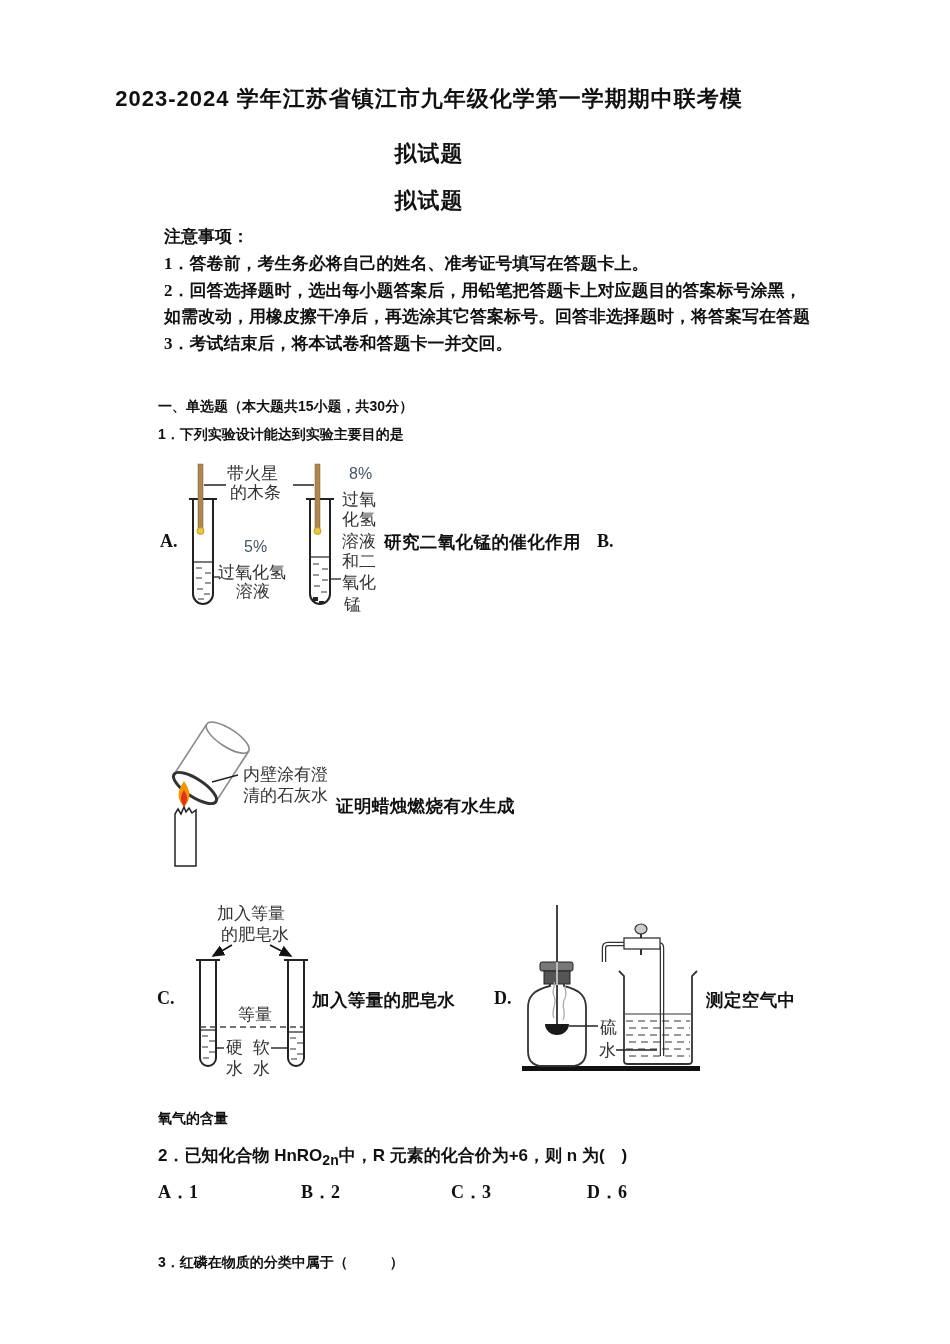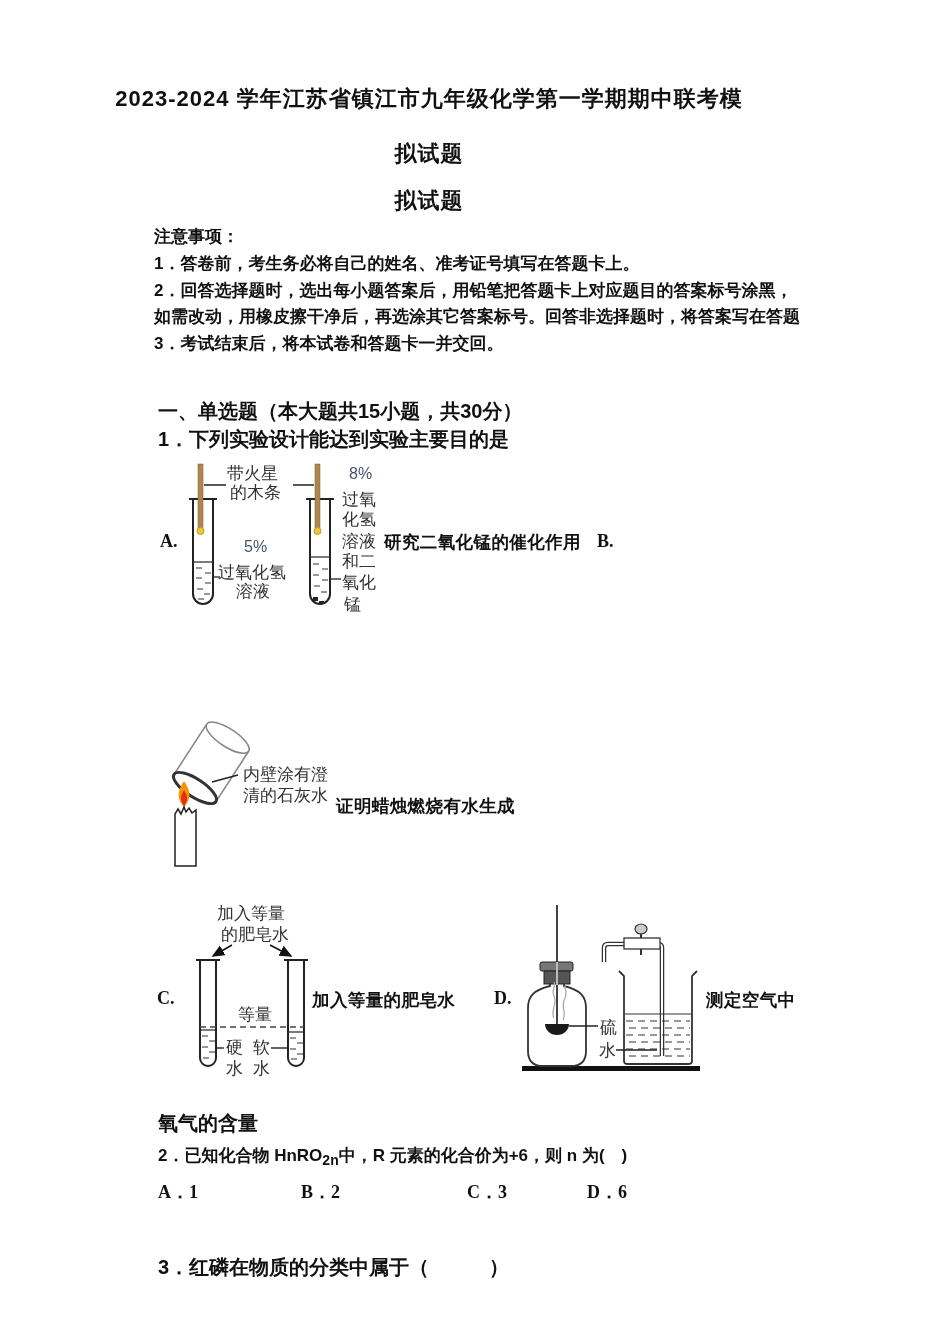--- a/index.html
+++ b/index.html
@@ -1,38 +1,38 @@
 <!DOCTYPE html>
 <html><head>
 <meta charset="utf-8">
 <style>
   html,body{margin:0;padding:0;background:#ffffff;}
   #page{position:relative;width:950px;height:1344px;background:#ffffff;overflow:hidden;
         font-family:"Liberation Sans","DejaVu Sans",sans-serif;color:#111;}
   .abs{position:absolute;}
   .title{left:0;width:858px;text-align:center;font-size:22px;font-weight:bold;letter-spacing:1px;}
   .note-line{height:26.8px;line-height:26.8px;font-size:17px;font-weight:bold;white-space:nowrap;}
-  .body-text{font-size:20px;font-weight:bold;white-space:nowrap;}
+  .body-text{font-size:14px;font-weight:bold;white-space:nowrap;}
   .desc{font-size:17.5px;font-weight:bold;letter-spacing:0.4px;white-space:nowrap;}
   .opt-letter{font-family:"Liberation Serif","DejaVu Serif",serif;font-size:18px;font-weight:bold;}
   .q2-line{font-size:17px;font-weight:bold;white-space:nowrap;}
   .q2-line sub{font-size:14px;}
   svg text{font-family:"Liberation Sans","DejaVu Sans",sans-serif;font-size:17px;fill:#333;font-weight:normal;}
   svg text.conc{fill:#44546a;font-size:16px;}
 </style>
 </head>
 <body>
 
 <div id="page">
 
   <div class="abs title" style="top:84px;">2023-2024 学年江苏省镇江市九年级化学第一学期期中联考模</div>
   <div class="abs title" style="top:139px;">拟试题</div>
   <div class="abs title" style="top:186px;">拟试题</div>
 
-  <div class="abs" style="left:154px;top:224px;width:690px;">
+  <div class="abs" style="left:164px;top:224px;width:690px;font-family:Liberation Serif, serif;">
     <div class="note-line">注意事项：</div>
     <div class="note-line">1．答卷前，考生务必将自己的姓名、准考证号填写在答题卡上。</div>
     <div class="note-line">2．回答选择题时，选出每小题答案后，用铅笔把答题卡上对应题目的答案标号涂黑，</div>
     <div class="note-line">如需改动，用橡皮擦干净后，再选涂其它答案标号。回答非选择题时，将答案写在答题</div>
     <div class="note-line">3．考试结束后，将本试卷和答题卡一并交回。</div>
   </div>
 
   <div class="abs body-text" style="left:158px;top:398px;">一、单选题（本大题共15小题，共30分）</div>
   <div class="abs body-text" style="left:158px;top:426px;">1．下列实验设计能达到实验主要目的是</div>
 
@@ -205,18 +205,18 @@
     <text x="79" y="158" fill="#222">水</text>
   </svg>
   <div class="abs desc" style="left:706px;top:988px;">测定空气中</div>
   <div class="abs body-text" style="left:158px;top:1110px;">氧气的含量</div>
 
   <div class="abs q2-line" style="left:158px;top:1144px;">
     <span>2．已知化合物 HnRO</span><sub>2n</sub><span>中，R 元素的化合价为+6，则 n 为(　)</span>
   </div>
   <div class="abs opt-letter" style="left:158px;top:1180px;">A．1</div>
   <div class="abs opt-letter" style="left:301px;top:1180px;">B．2</div>
-  <div class="abs opt-letter" style="left:467px;top:1180px;">C．3</div>
+  <div class="abs opt-letter" style="left:451px;top:1180px;">C．3</div>
   <div class="abs opt-letter" style="left:587px;top:1180px;">D．6</div>
 
   <div class="abs body-text" style="left:158px;top:1210px;margin-top:44px;">3．红磷在物质的分类中属于（　　　）</div>
 
 </div>
 
 </body></html>

